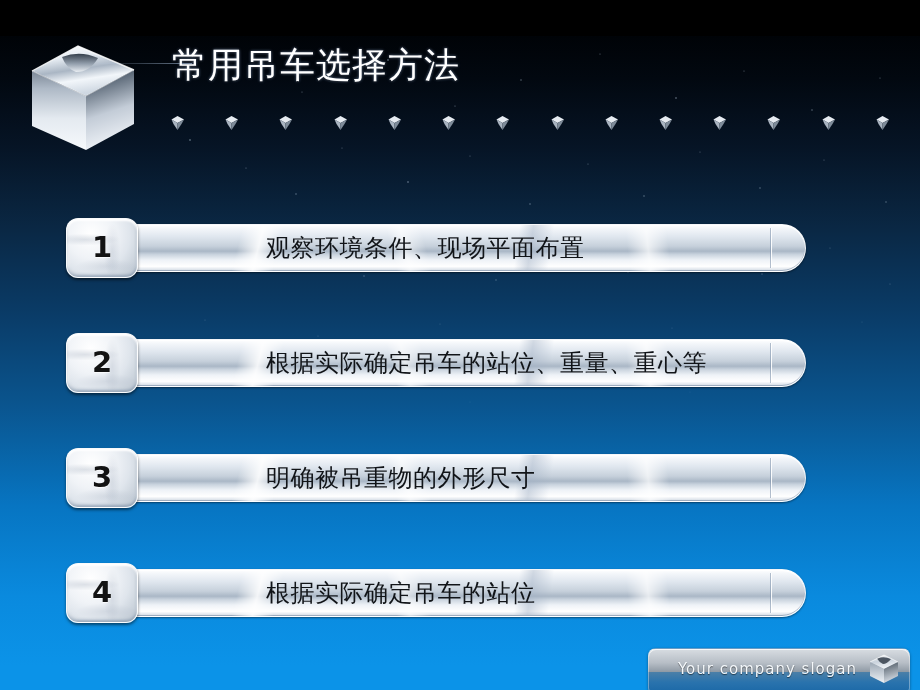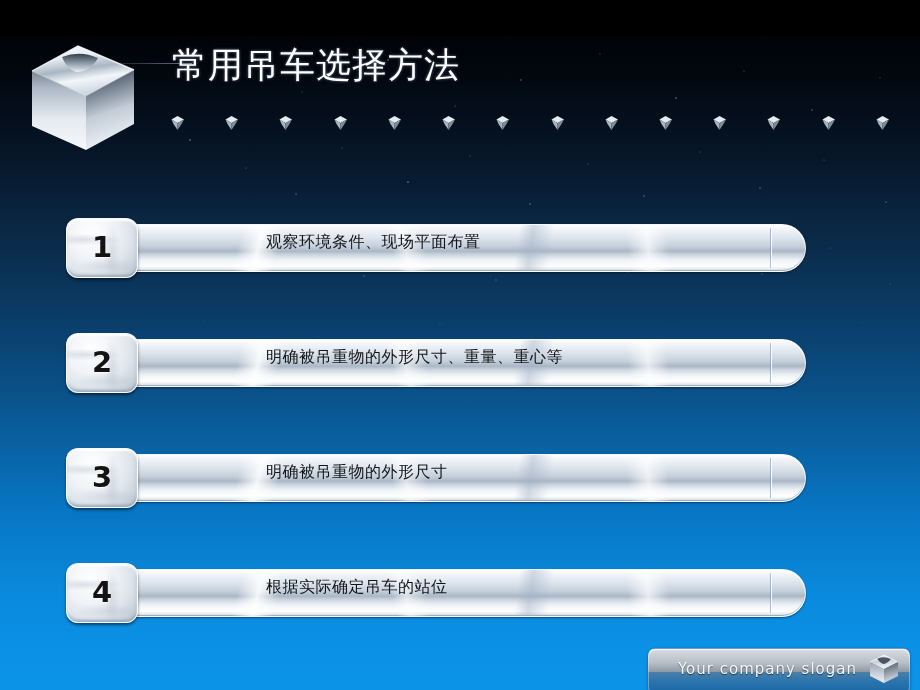--- a/index.html
+++ b/index.html
@@ -139,21 +139,21 @@
     width: 1px;
     background: rgba(120,140,165,0.55);
     box-shadow: 1px 0 0 rgba(255,255,255,0.9);
   }
 
   .step-text {
     position: absolute;
     left: 200px;
     top: 14px;
     font-family: "Liberation Serif", "DejaVu Serif", serif;
-    font-size: 16px;
+    font-size: 24px;
     font-weight: 400;
     color: #111418;
     white-space: nowrap;
     z-index: 3;
     letter-spacing: 0.5px;
   }
 
   .step-badge {
     position: absolute;
     left: 0;
@@ -440,21 +440,21 @@
   <div class="step" style="top:182px">
     <div class="step-bar"></div>
     <div class="step-text">观察环境条件、现场平面布置</div>
     <div class="step-badge">
       <div class="step-num">1</div>
     </div>
   </div>
 
   <div class="step" style="top:297px">
     <div class="step-bar"></div>
-    <div class="step-text">明确被吊重物的外形尺寸、重量、重心等</div>
+    <div class="step-text">根据实际确定吊车的站位、重量、重心等</div>
     <div class="step-badge">
       <div class="step-num">2</div>
     </div>
   </div>
 
   <div class="step" style="top:412px">
     <div class="step-bar"></div>
     <div class="step-text">明确被吊重物的外形尺寸</div>
     <div class="step-badge">
       <div class="step-num">3</div>

